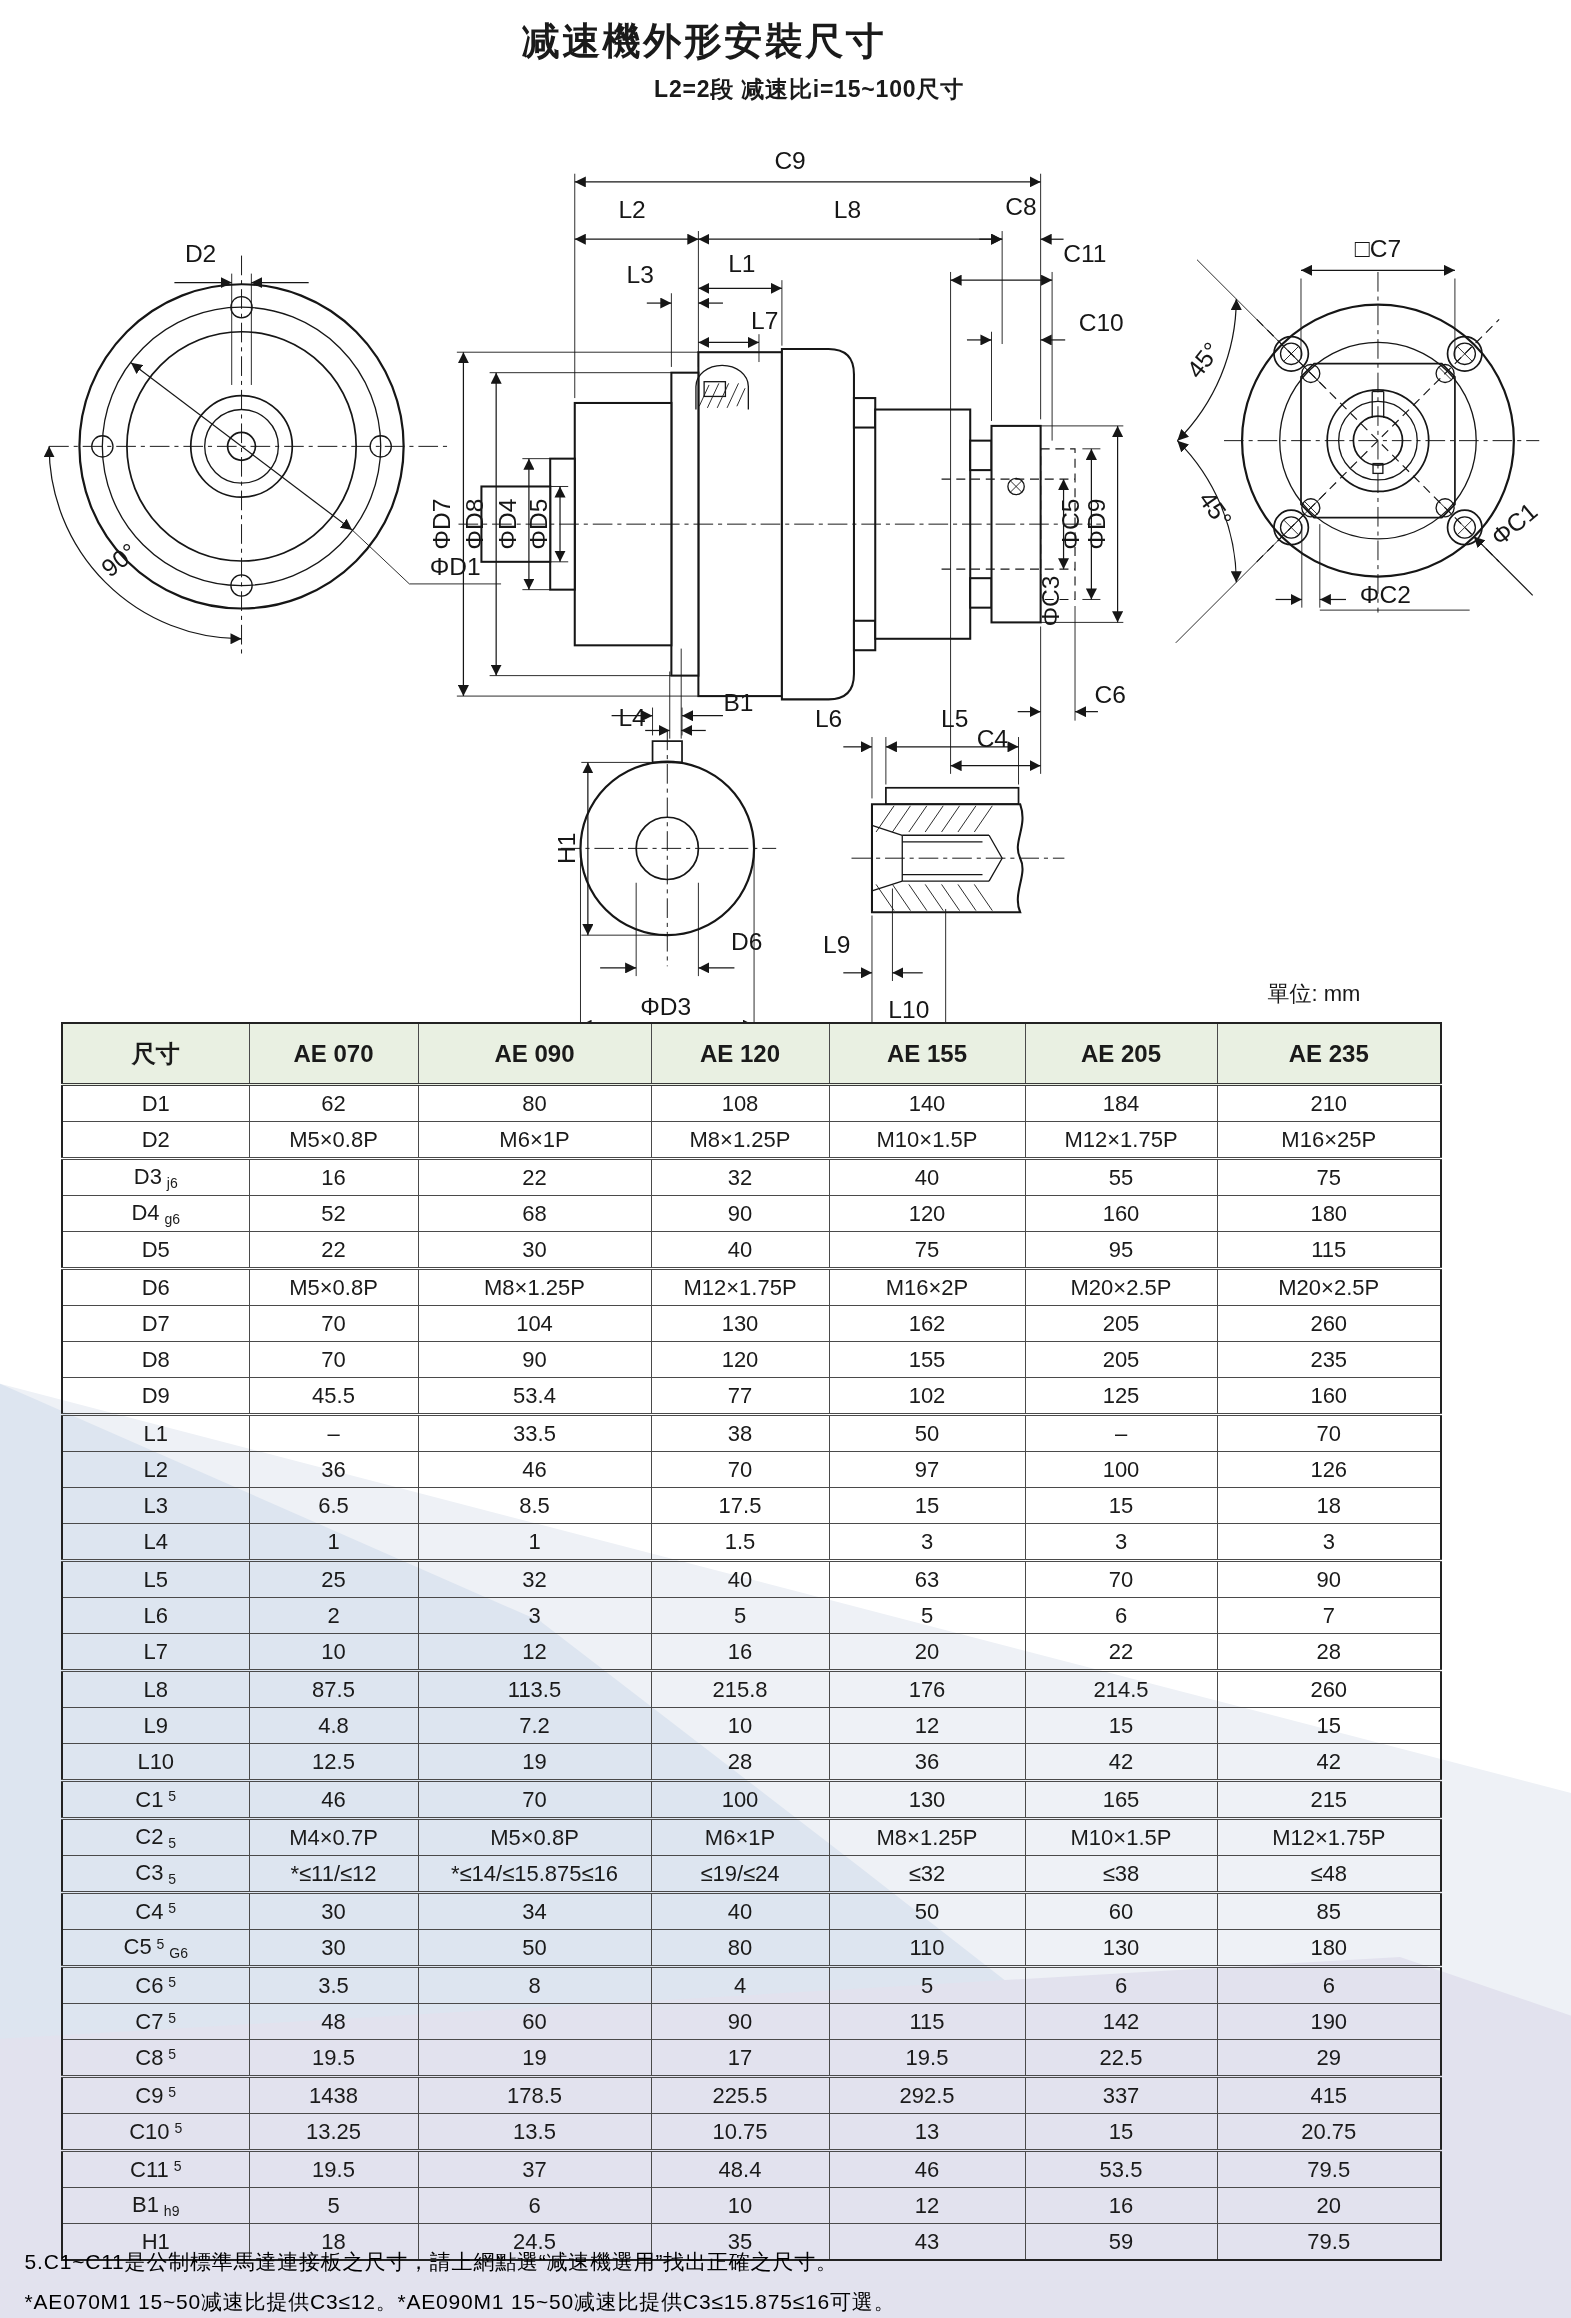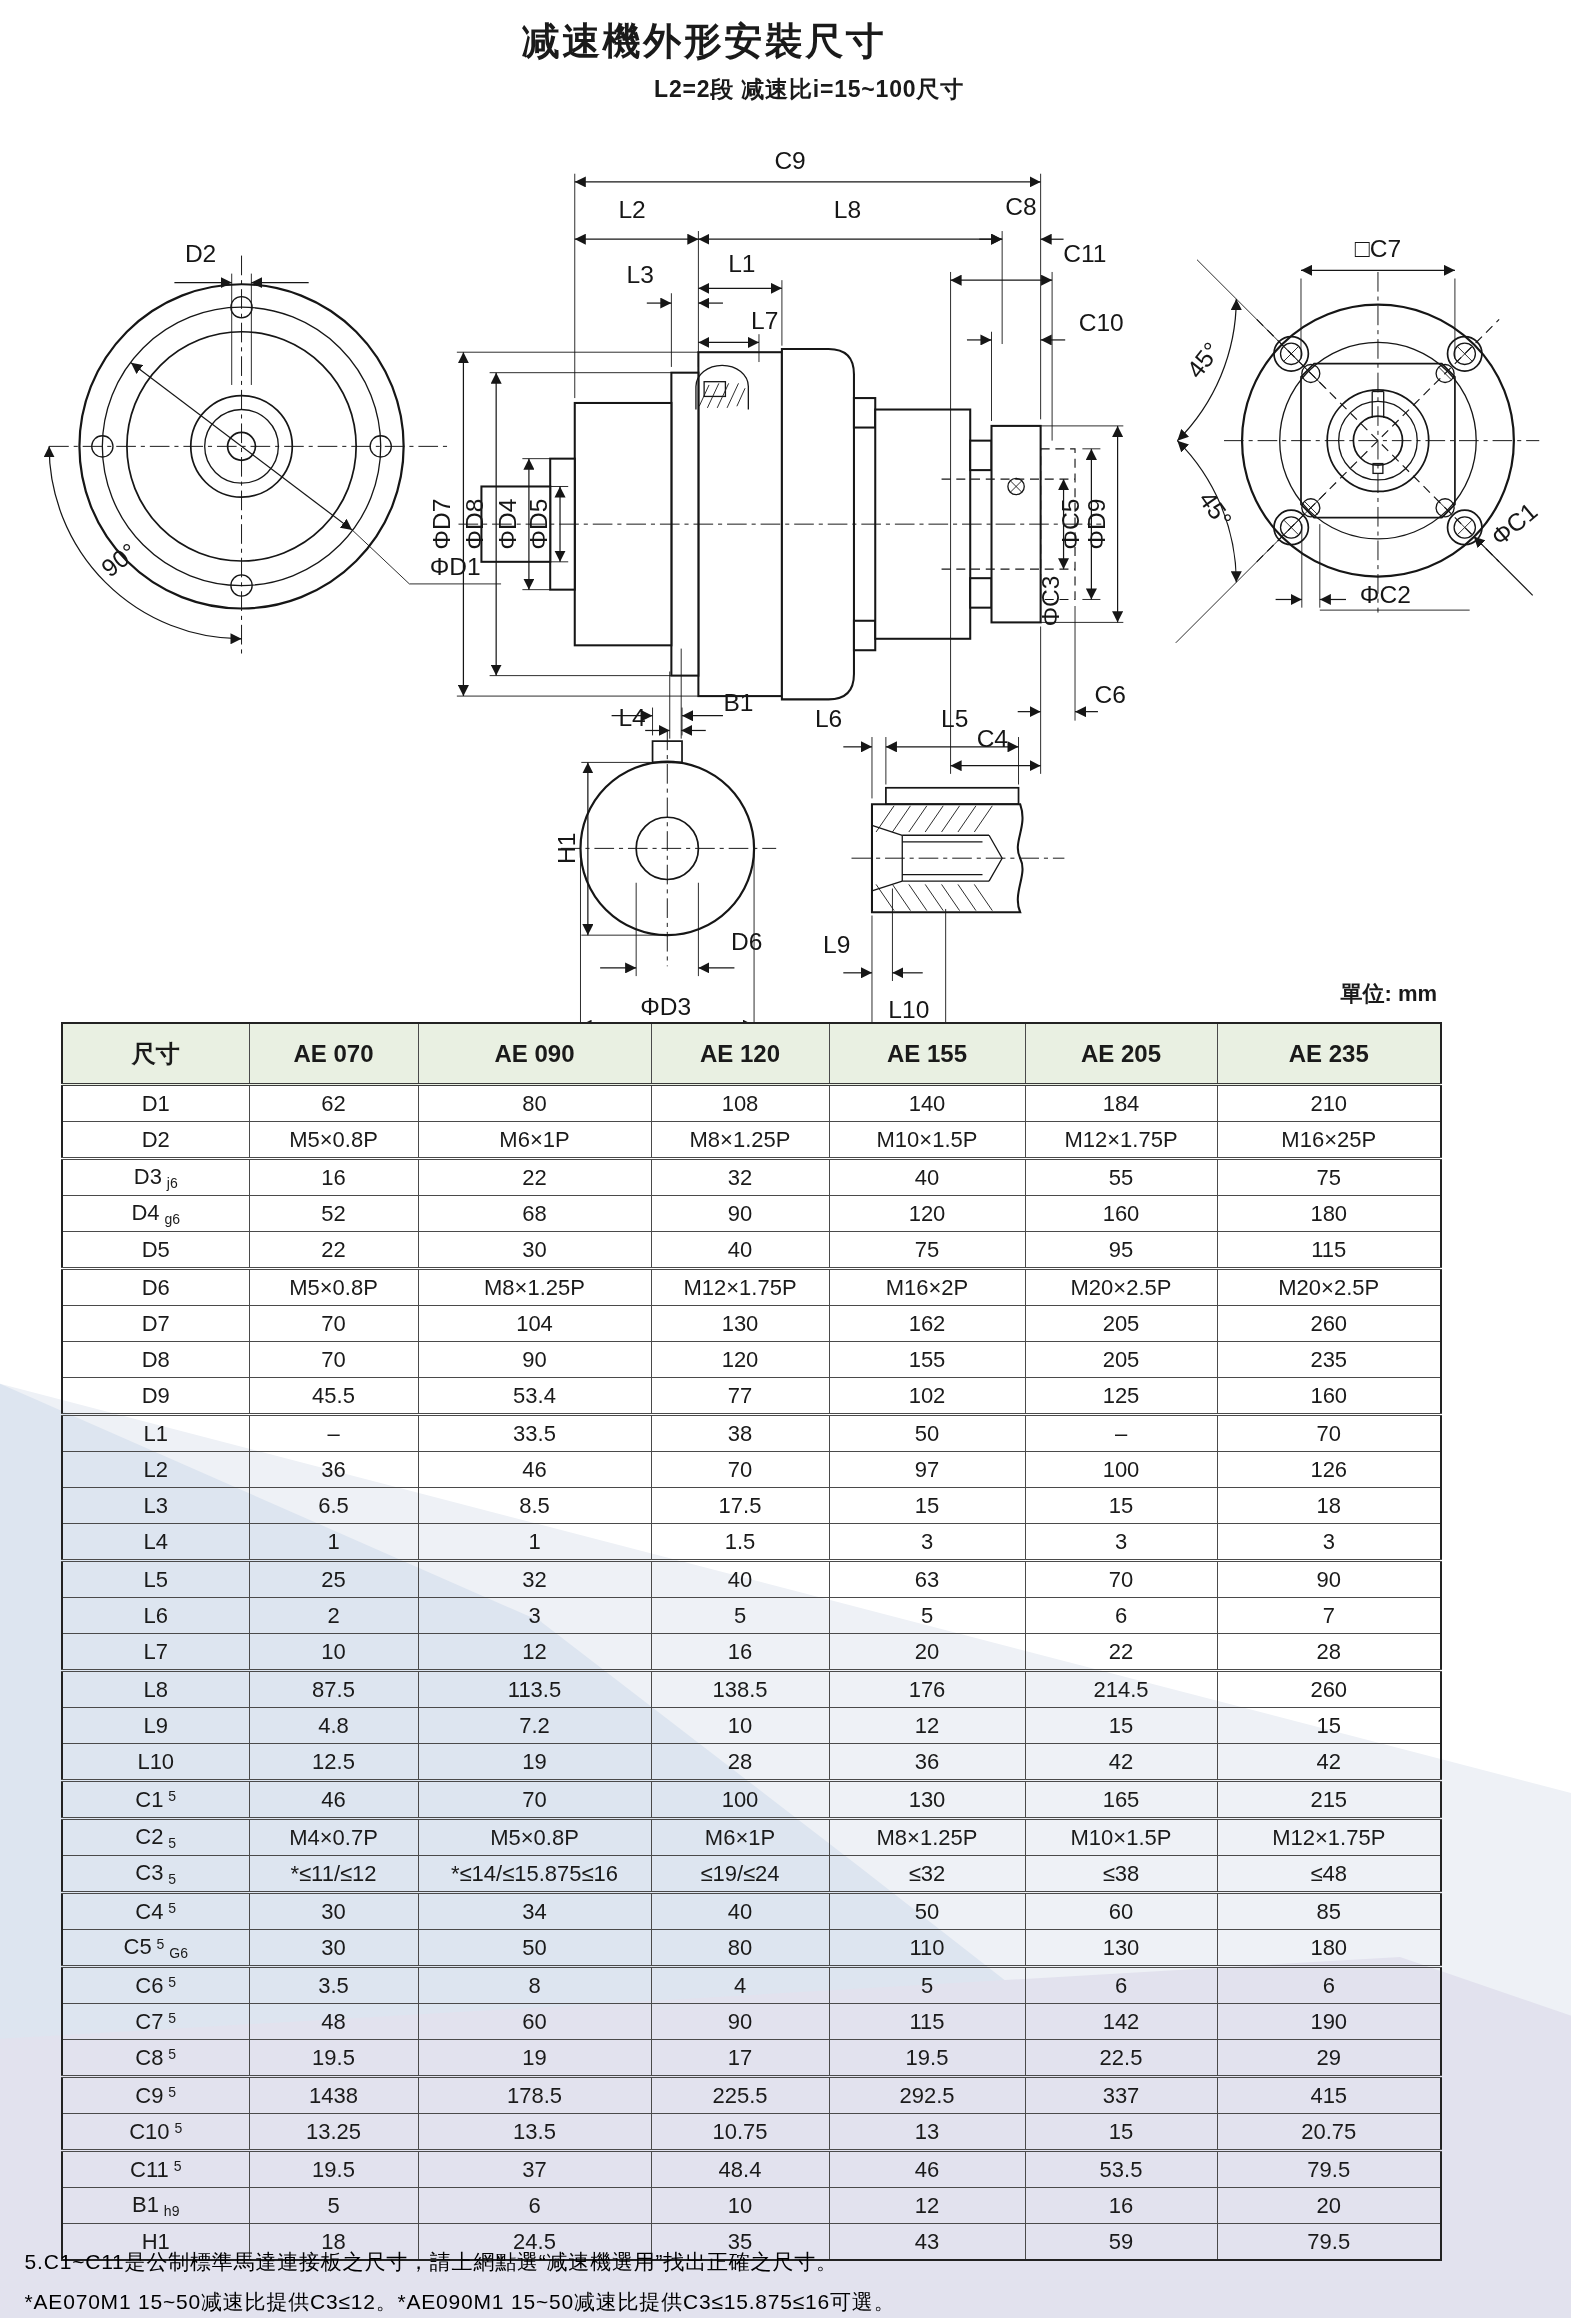--- a/index.html
+++ b/index.html
@@ -19,22 +19,22 @@
   svg.scene text{font-family:"Liberation Sans",sans-serif;font-size:30px;fill:#161616;text-anchor:middle;}
   .s3{stroke:#161616;stroke-width:2.7;fill:none}
   .s2{stroke:#161616;stroke-width:2.1;fill:none}
   .s15{stroke:#161616;stroke-width:1.6;fill:none}
   .bb{stroke:#161616;stroke-width:2.5;fill:#ffffff}
   .d{stroke:#161616;stroke-width:1.5;fill:none}
   .e{stroke:#161616;stroke-width:1.1;fill:none}
   .cl{stroke:#161616;stroke-width:1.2;fill:none;stroke-dasharray:24 6 5 6}
   .hid{stroke:#161616;stroke-width:1.4;fill:none;stroke-dasharray:11 7}
   .unit-label{
-    position:absolute;top:979px;left:1191px;width:246px;text-align:right;
-    font-size:22px;z-index:2;font-weight:bold;
+    position:absolute;top:979px;left:1191px;width:246px;text-align:center;
+    font-size:22px;z-index:2;
   }
   table.dimtable{
     position:absolute;left:61px;top:1022px;width:1380px;z-index:2;
     border-collapse:collapse;table-layout:fixed;background:transparent;
     border:2.1px solid #222;text-align:center;
   }
   table.dimtable th{
     height:57px;font-size:24px;font-weight:bold;background:#e9f0e2;
     border:1.2px solid #4a4a4a;border-bottom:3.3px double #3a3a3a;
   }
@@ -530,21 +530,21 @@
         <td>12</td>
         <td>16</td>
         <td>20</td>
         <td>22</td>
         <td>28</td>
       </tr>
       <tr>
         <td><span>L8</span></td>
         <td>87.5</td>
         <td>113.5</td>
-        <td>138.5</td>
+        <td>215.8</td>
         <td>176</td>
         <td>214.5</td>
         <td>260</td>
       </tr>
       <tr>
         <td><span>L9</span></td>
         <td>4.8</td>
         <td>7.2</td>
         <td>10</td>
         <td>12</td>

